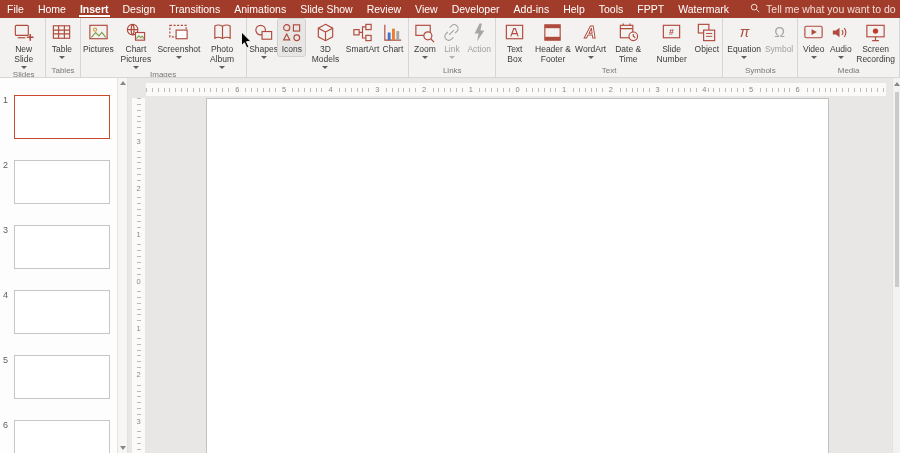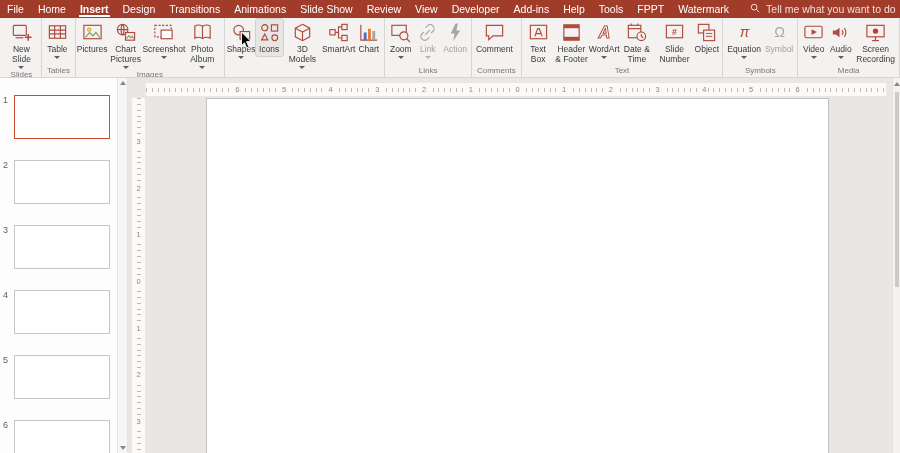--- a/index.html
+++ b/index.html
@@ -304,33 +304,20 @@
             <div class="rlabel">Action</div>
           </div>
         </div>
         <div class="rgname">Links</div>
       </div>
       <div class="rgroup">
         <div class="rbuttons">
           <div class="rbtn">
             <div class="ricon">
               <svg width="23" height="23" viewBox="0 0 24 24" fill="none" stroke="#b04a3c" stroke-width="1.2">
-                <path d="M3.5 4.5h17v11h-10l-4.5 4v-4h-2.5z"></path>
-              </svg>
-            </div>
-            <div class="rlabel">Comment</div>
-          </div>
-        </div>
-        <div class="rgname">Comments</div>
-      </div>
-      <div class="rgroup">
-        <div class="rbuttons">
-          <div class="rbtn">
-            <div class="ricon">
-              <svg width="23" height="23" viewBox="0 0 24 24" fill="none" stroke="#b04a3c" stroke-width="1.2">
                 <rect x="3.5" y="4.5" width="17" height="14"></rect>
                 <path d="M8.2 16l3-8h1.6l3 8M9.6 13.2h4.8"></path>
               </svg>
             </div>
             <div class="rlabel">Text Box</div>
           </div>
           <div class="rbtn">
             <div class="ricon">
               <svg width="23" height="23" viewBox="0 0 24 24" fill="none" stroke="#b04a3c" stroke-width="1.2">
                 <rect x="4" y="4" width="16" height="16"></rect>

